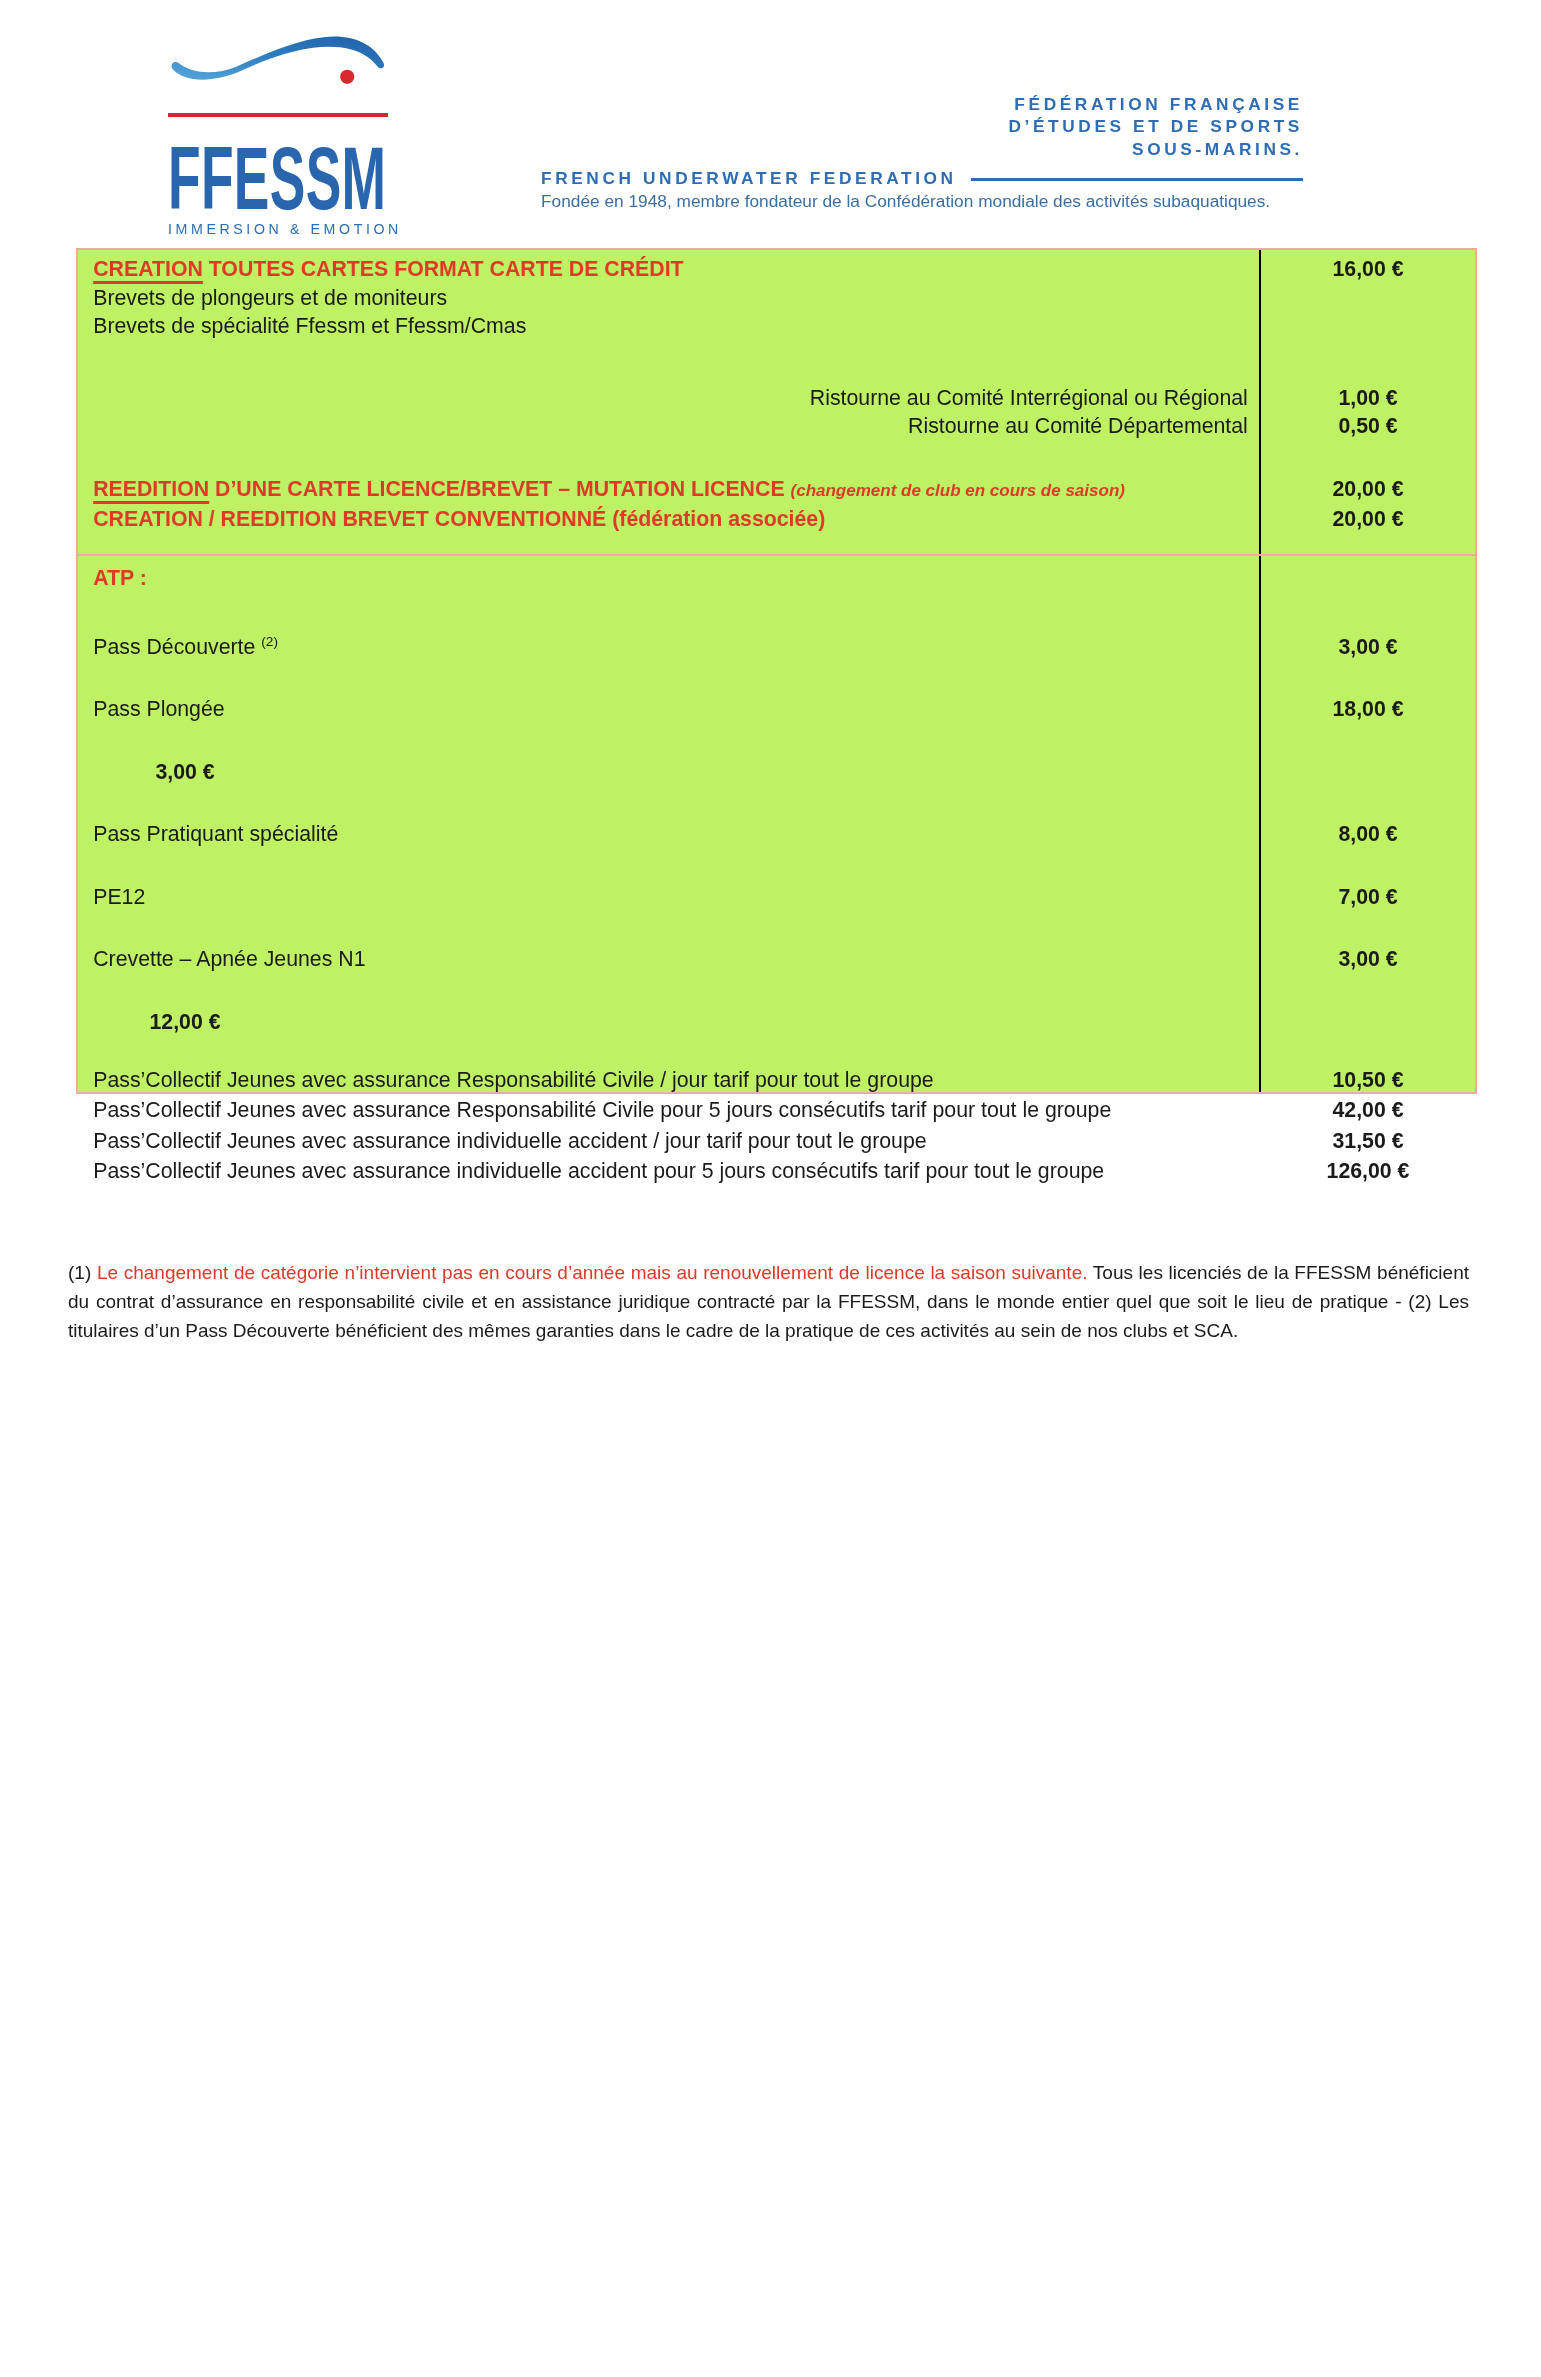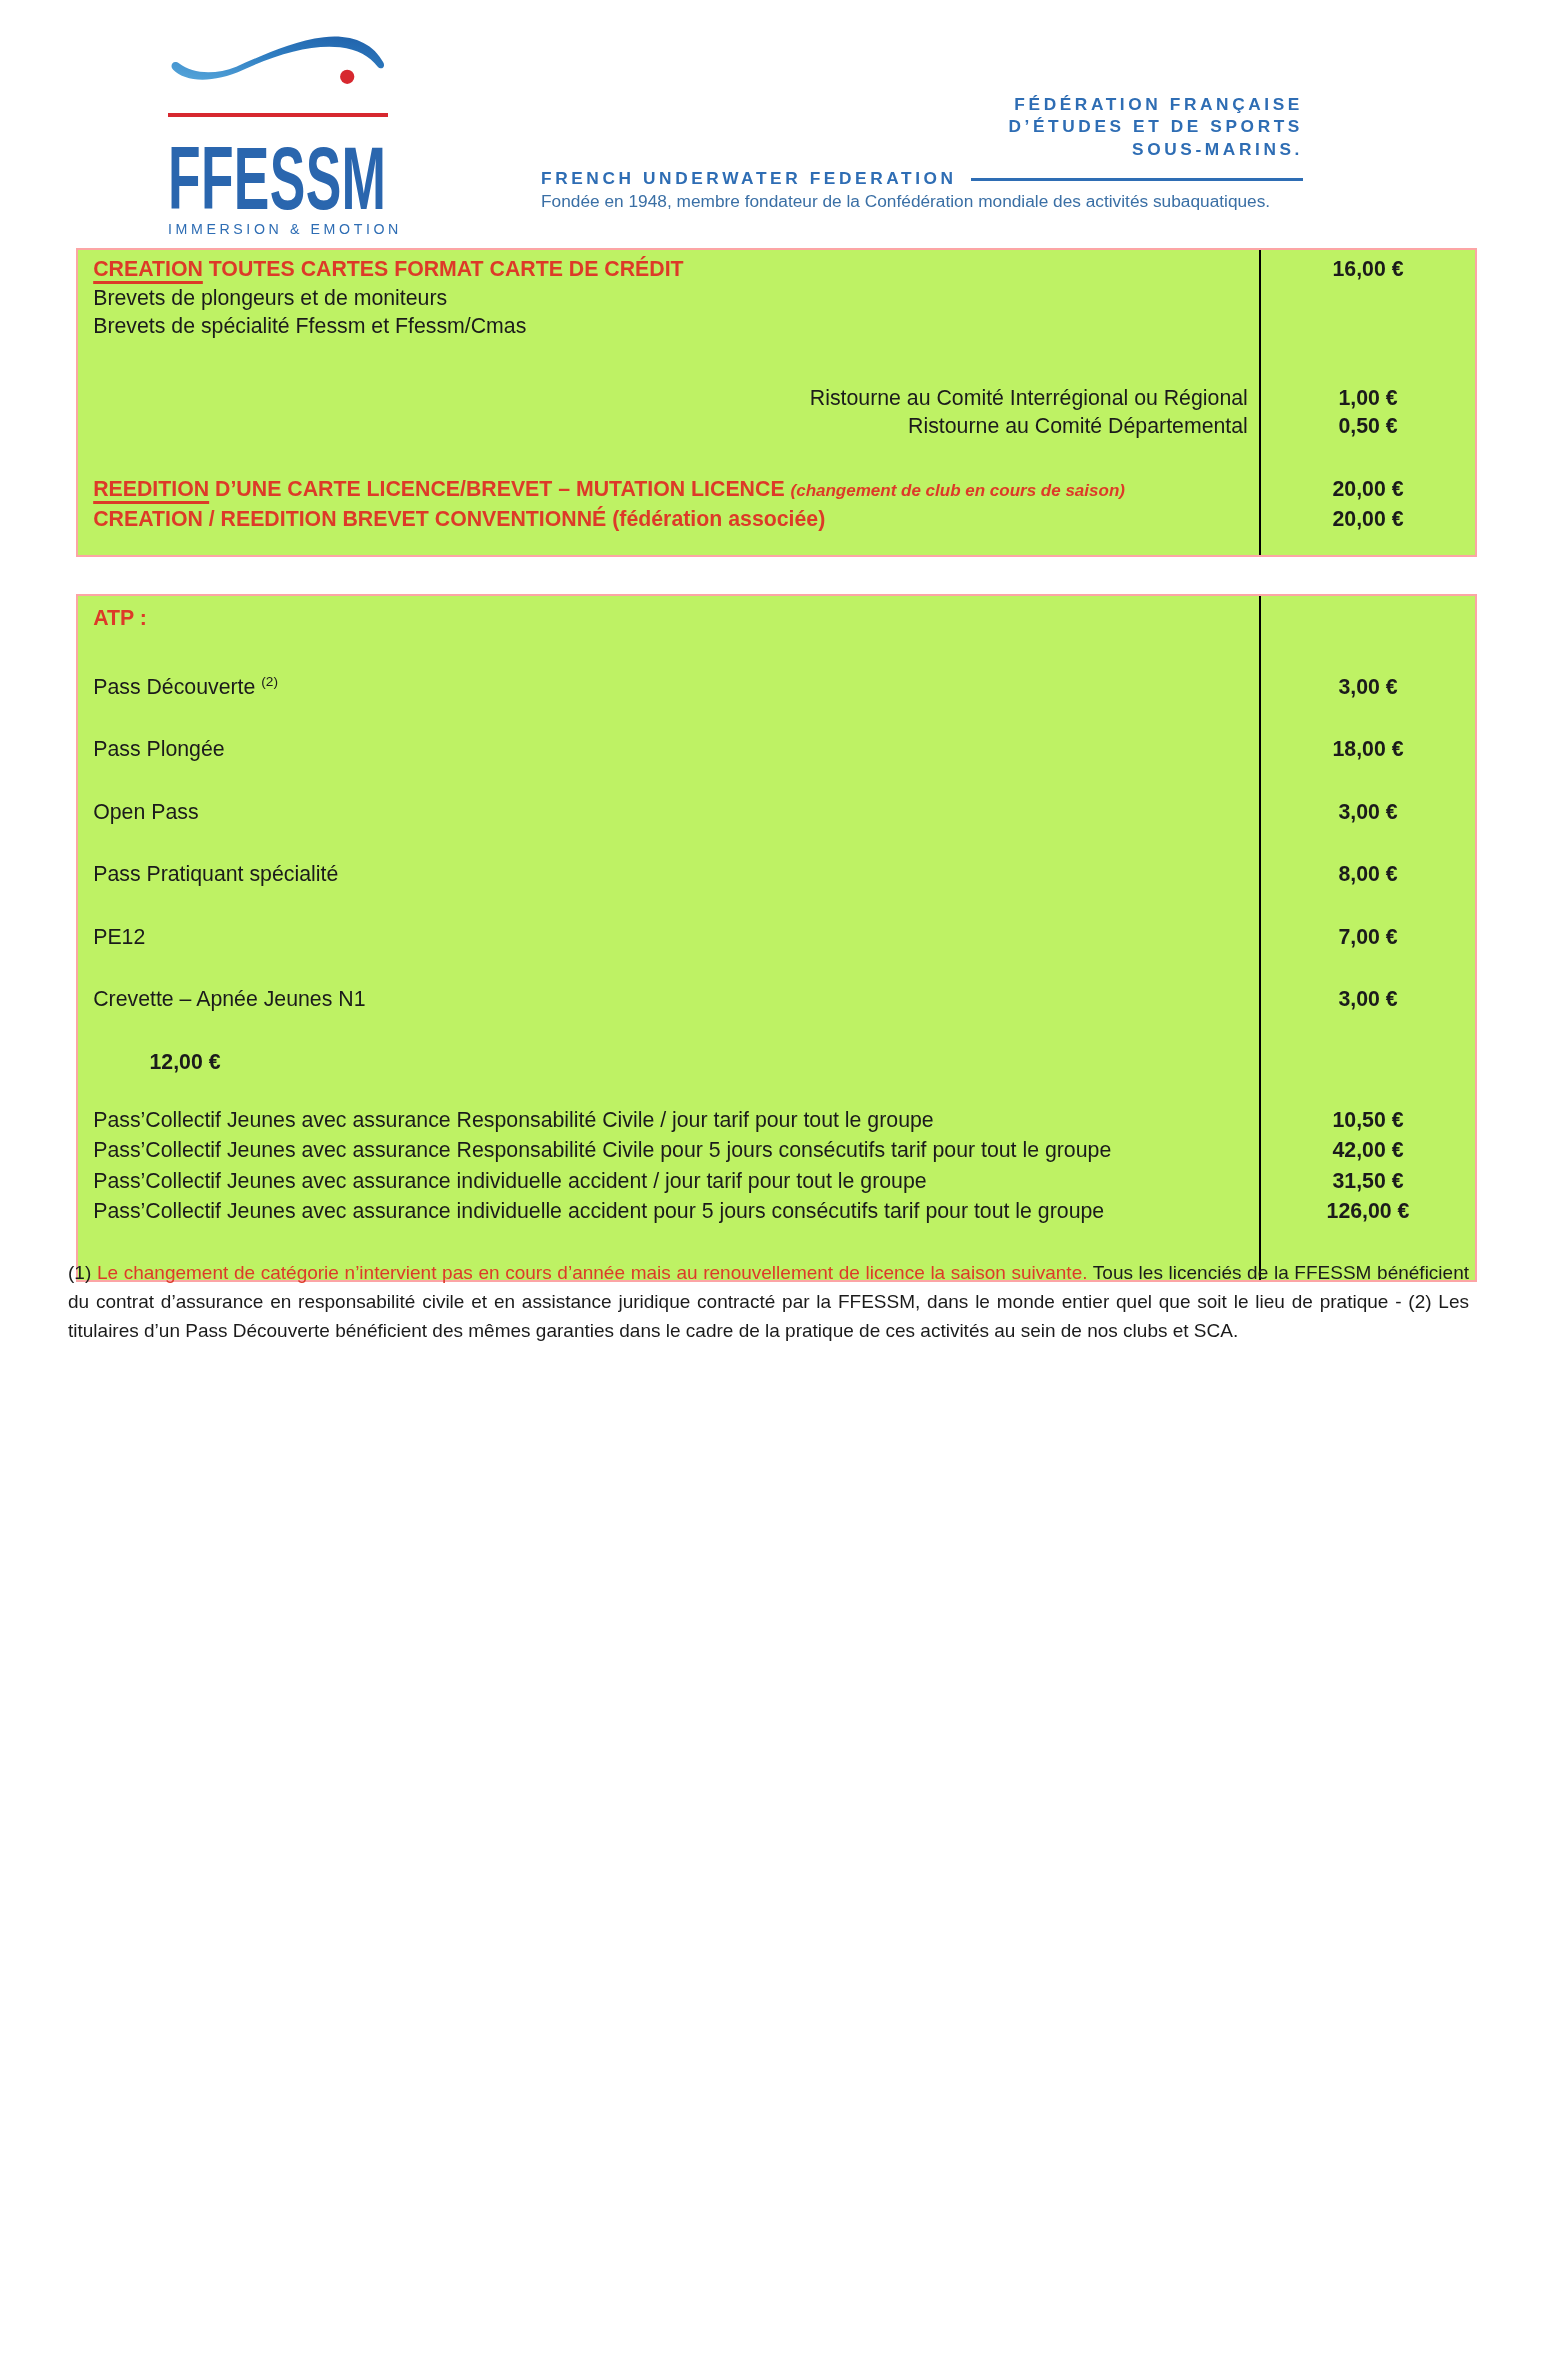--- a/index.html
+++ b/index.html
@@ -19,21 +19,21 @@
   .org-name{position:absolute;right:238px;top:93px;text-align:right;font-size:17.3px;
         font-weight:bold;letter-spacing:3.6px;line-height:22.4px;color:#2e6db4;}
   .en-row{position:absolute;left:541px;top:168px;width:762px;display:flex;align-items:center;}
   .en-name{font-size:17.3px;font-weight:bold;letter-spacing:3.6px;color:#2e6db4;white-space:nowrap;}
   .en-rule{flex:1;height:0;border-top:3px solid #2e6db4;margin-left:14.2px;margin-top:2px;}
   .founded{position:absolute;left:541px;top:191px;font-size:17.3px;color:#3a6fa5;white-space:nowrap;}
 
   
   .tbl{position:absolute;left:76px;width:1401px;border:2px solid #fca5a5;box-sizing:border-box;background:#bef264;}
   .tbl1{top:248px;height:309px;padding-top:5.1px;}
-  .tbl2{top:554px;height:688px;padding-top:8.1px;margin-top:40px;}
+  .tbl2{top:554px;height:540px;padding-top:8.1px;}
   .vdiv{position:absolute;top:0;bottom:0;right:214px;width:2px;background:#000;}
   .row{display:flex;align-items:flex-start;line-height:28.5px;font-size:21.3px;}
   .cell-l{flex:1;min-width:0;padding-left:15.2px;padding-right:13.2px;}
   .cell-l.ra{text-align:right;}
   .cell-r{flex:none;width:214px;text-align:center;font-weight:bold;}
   .rtxt{color:#dd3a28;}
   .bold{font-weight:bold;}
   .u{text-decoration:underline;text-decoration-thickness:2.5px;text-underline-offset:5.1px;}
   .paren{font-size:17px;font-style:italic;font-weight:bold;color:#dd3a28;}
   .sup{font-size:13.7px;vertical-align:super;line-height:0;}
@@ -139,21 +139,20 @@
       <div class="cell-l">
         <span>Pass Découverte</span> <span class="sup">(2)</span>
       </div>
       <div class="cell-r">3,00 €</div>
     </div>
     <div class="row item">
       <div class="cell-l">Pass Plongée</div>
       <div class="cell-r">18,00 €</div>
     </div>
     <div class="row item">
-      <div class="cell-l">Open Pass</div>
       <div class="cell-r">3,00 €</div>
     </div>
     <div class="row item">
       <div class="cell-l">Pass Pratiquant spécialité</div>
       <div class="cell-r">8,00 €</div>
     </div>
     <div class="row item">
       <div class="cell-l">PE12</div>
       <div class="cell-r">7,00 €</div>
     </div>

